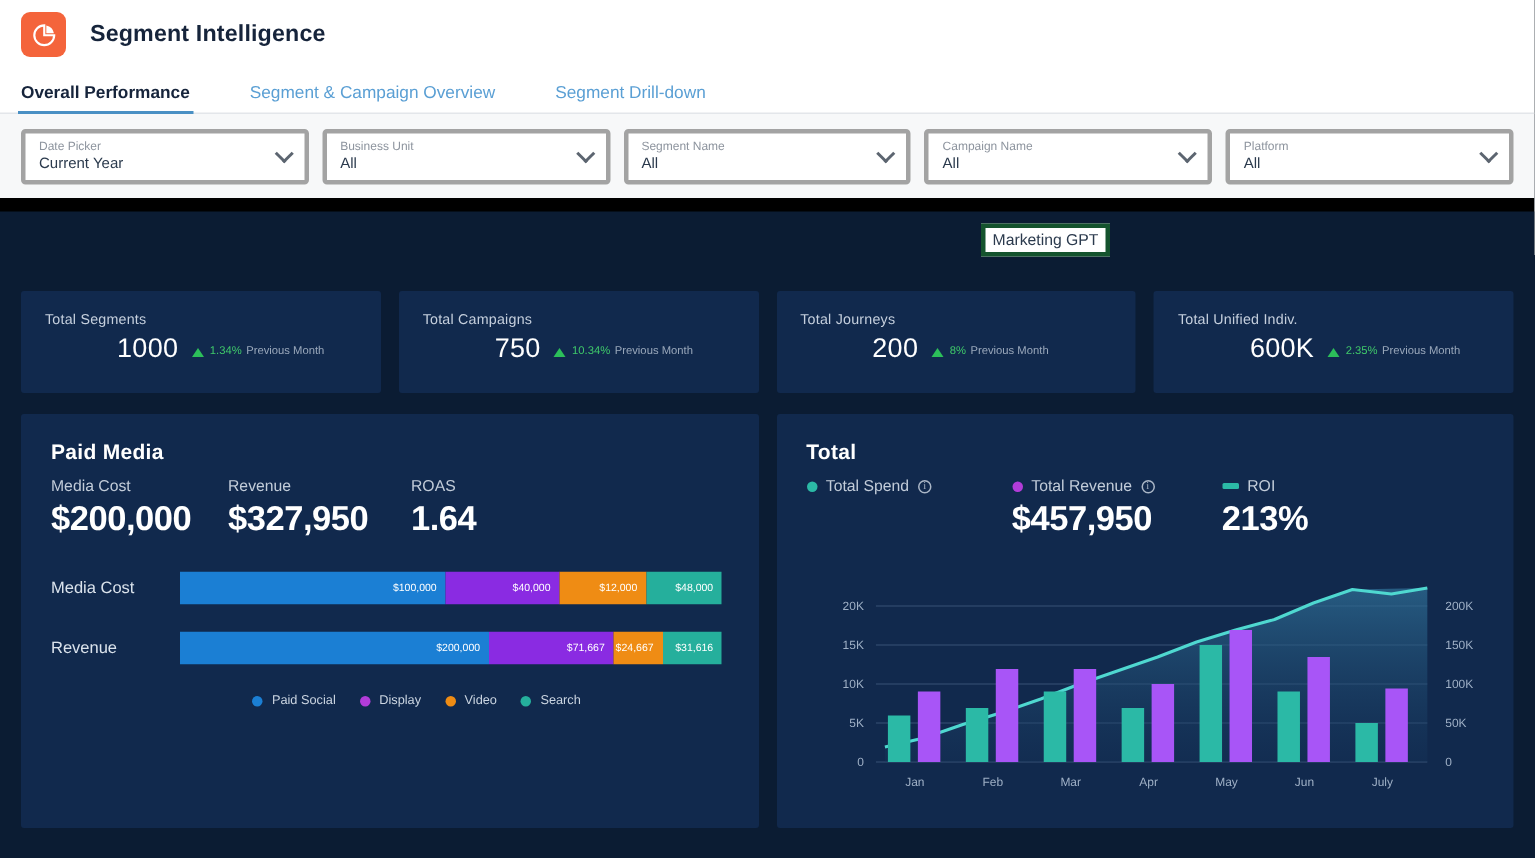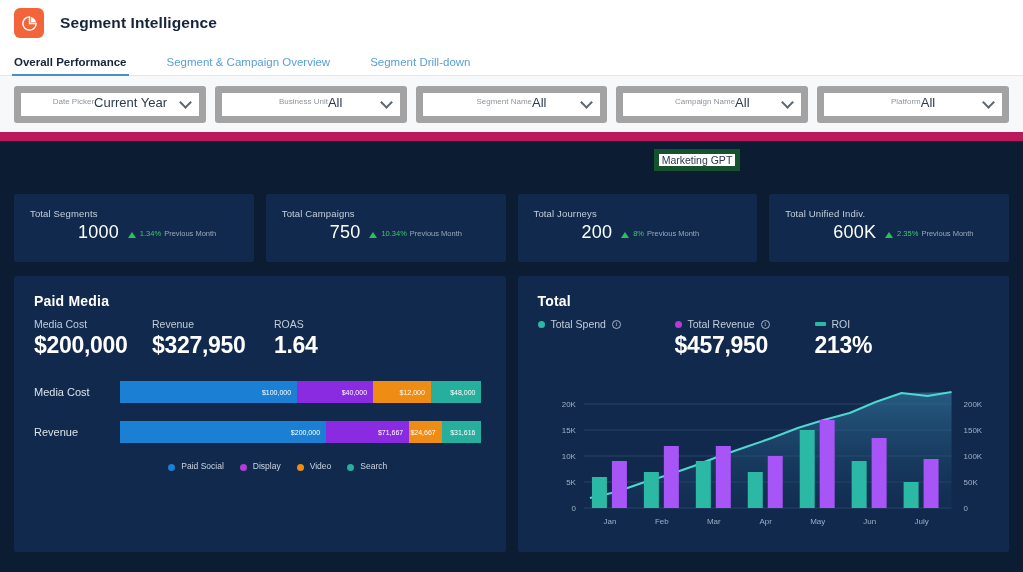--- a/index.html
+++ b/index.html
@@ -3,21 +3,21 @@
 <meta charset="utf-8">
 <title>Segment Intelligence</title>
 <style>
   * { box-sizing: border-box; margin: 0; padding: 0; }
   html, body {
     width: 1023px; height: 572px;
     font-family: "Liberation Sans", sans-serif;
     background: #ffffff;
     overflow: hidden;
   }
-  .app { width: 1023px; height: 572px; position: relative; background: #be185d; }
+  .app { width: 1023px; height: 572px; position: relative; background: #000000; }
 
   
   .header {
     height: 46px; display: flex; align-items: center;
     padding-left: 14px; background: #ffffff;
   }
   .logo-tile {
     width: 30px; height: 30px; border-radius: 6px;
     background: #f4643b; display: flex; align-items: center; justify-content: center;
     flex: 0 0 auto;
@@ -42,43 +42,43 @@
     content: ""; position: absolute; left: -2px; right: -2px; bottom: -1px;
     height: 2.5px; background: #4a90c4;
   }
 
   
   .filters {
     height: 56px; background: #f7f8f9; display: flex; align-items: center;
     padding: 0 14px; gap: 9px;
   }
   .filter {
-    flex: 1 1 0; height: 37px; background: #fff; border: 7px solid #a3a3a3;
+    flex: 1 1 0; height: 37px; background: #fff; border: 3px solid #a3a3a3;
     border-radius: 3px; padding: 3px 9px; position: relative; cursor: pointer;
-    display: flex; flex-direction: row; justify-content: center;
+    display: flex; flex-direction: column; justify-content: center;
   }
   .filter-label { font-size: 8px; color: #8d949e; line-height: 11px; }
-  .filter-value { font-size: 13px; color: #2b3a4d; line-height: 14px; }
+  .filter-value { font-size: 10px; color: #2b3a4d; line-height: 14px; }
   .chev {
     position: absolute; right: 9px; top: 50%; width: 9px; height: 9px;
     margin-top: -6px; border-right: 2px solid #5c6570; border-bottom: 2px solid #5c6570;
     transform: rotate(45deg);
   }
 
   
   .dash {
     position: absolute; left: 0; right: 0; top: 141px; bottom: 0;
     background: #0b1c33; padding: 0 0 0 0;
   }
   .dash-inner { position: absolute; left: 14px; right: 14px; top: 0; bottom: 10px; }
 
   
   .gpt-popup {
     position: absolute; left: 654px; top: 149px; width: 86px; height: 22px;
-    background: #ffffff; border: 5px solid #14532d;
+    background: #ffffff; border: 3px solid #14532d;
     display: flex; align-items: center; justify-content: center;
     font-size: 10.5px; color: #2b3a4d; z-index: 30;
   }
 
   
   .kpi-row { display: flex; gap: 12px; padding-top: 53px; }
   .kpi {
     flex: 1 1 0; height: 68px; background: #11294d; border-radius: 2px;
     padding: 14px 0 0 16px;
   }

